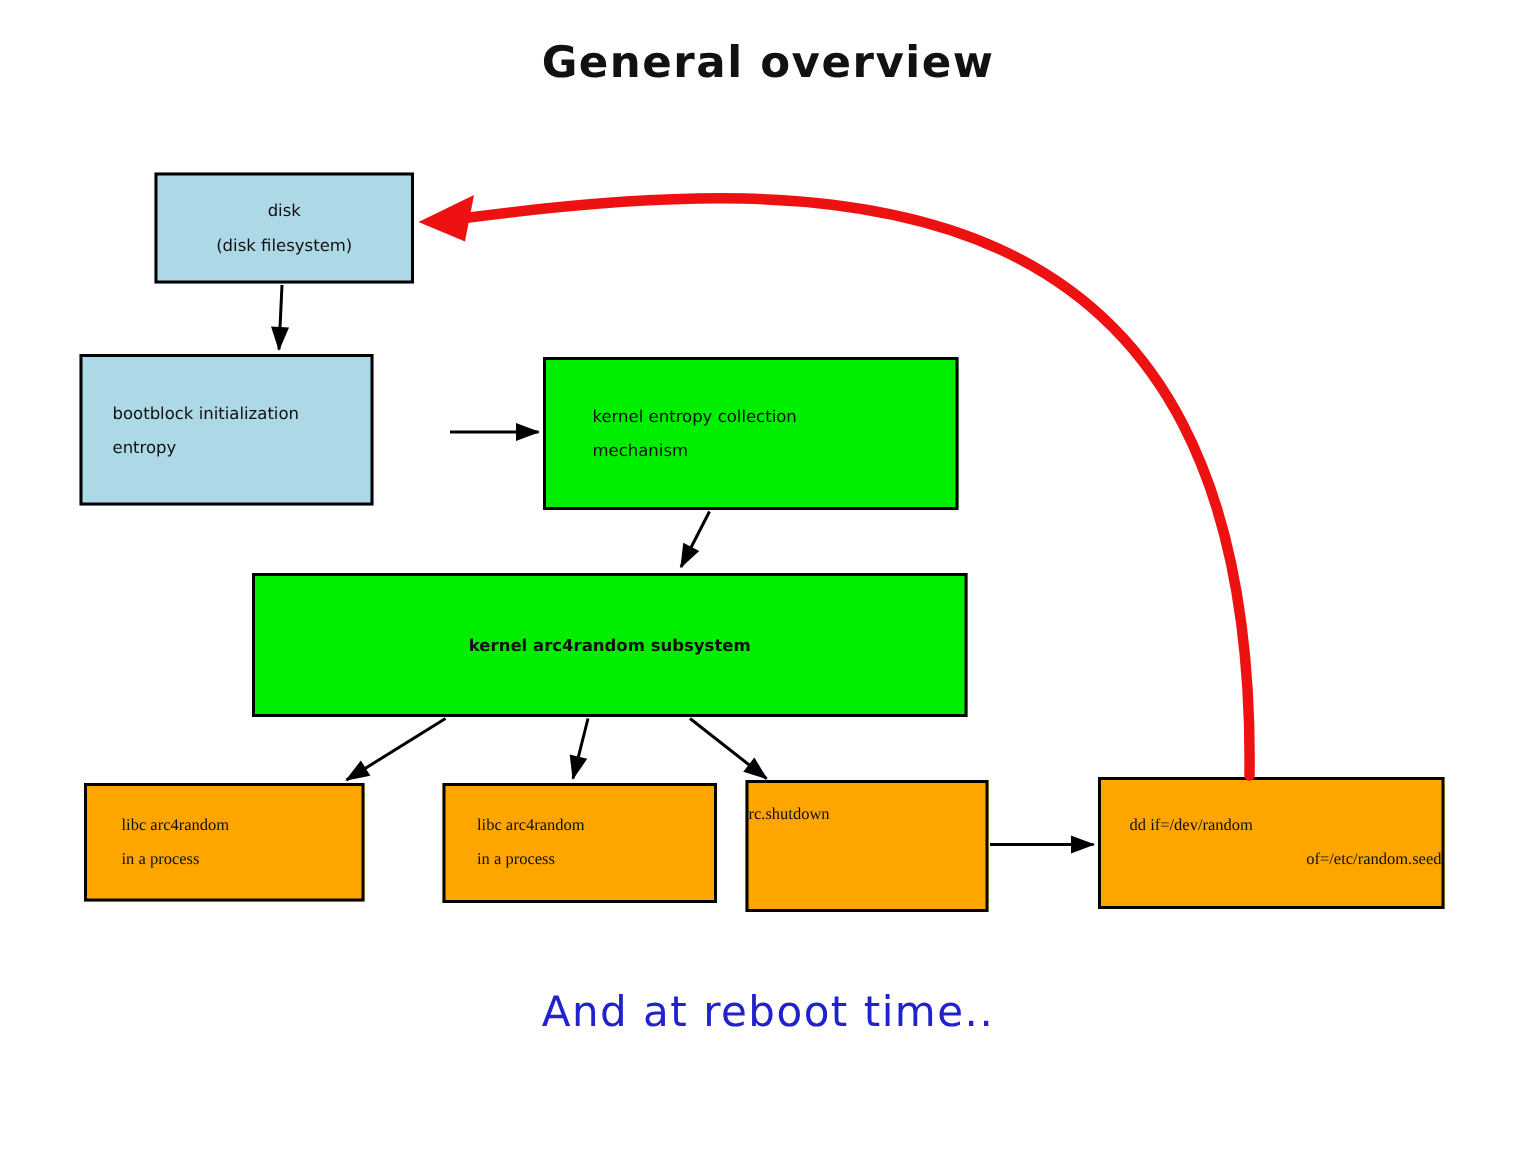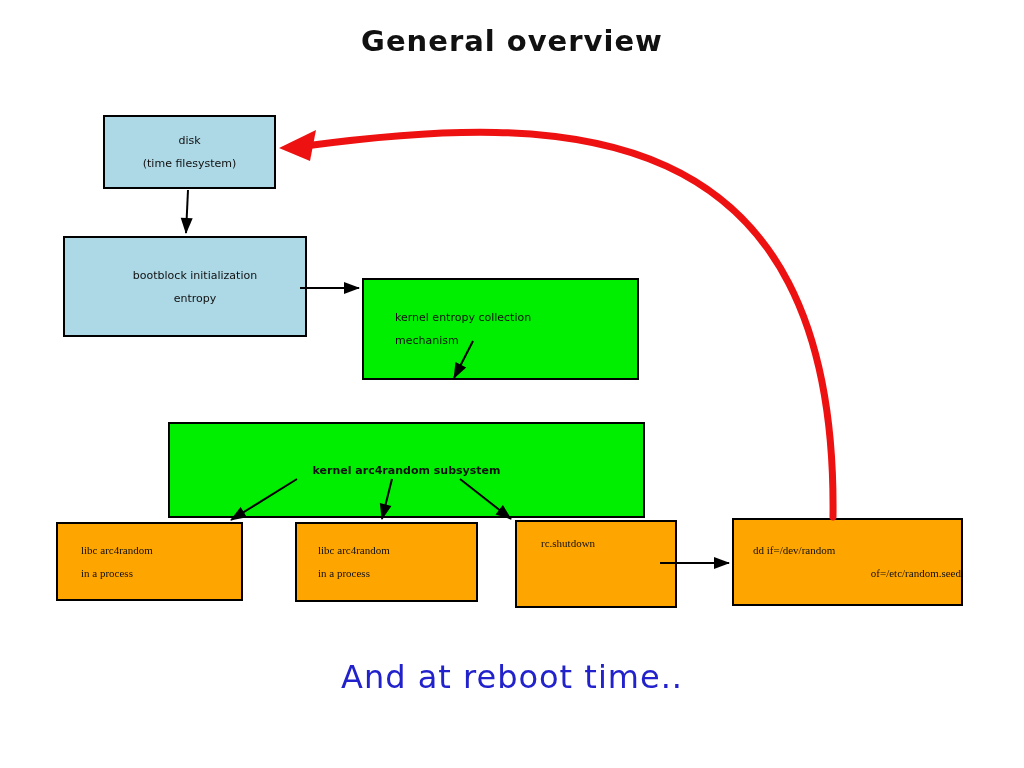--- a/index.html
+++ b/index.html
@@ -25,47 +25,47 @@
     font-weight: 700;
     letter-spacing: 1px;
     color: #111111;
   }
   .footer-note {
     position: absolute;
     left: 0;
     top: 658px;
     width: 1024px;
     text-align: center;
-    font-size: 32px;
+    font-size: 28px;
     color: var(--footer_blue, #2222cc);
     letter-spacing: 1px;
   }
   .node {
     position: absolute;
     box-sizing: border-box;
     border: 2px solid #000000;
     font-size: 11px;
     line-height: 23px;
     color: #101010;
     display: flex;
     flex-direction: column;
     justify-content: center;
   }
   .node .line { display: block; }
   .blue   { background: var(--box_blue, #add8e6); }
-  .green  { background: var(--box_green, #00ee00); margin-top: 40px; }
+  .green  { background: var(--box_green, #00ee00); }
   .orange { background: var(--box_orange, #ffa500); font-family: Liberation Serif, serif; }
 
   .node-disk      { left:103px; top:115px; width:173px; height:74px; text-align:center; }
-  .node-bootblock { left:63px;  top:236px; width:244px; height:101px; padding-left:20px;text-align:center; }
+  .node-bootblock { left:53px;  top:236px; width:196px; height:101px; padding-left:20px; }
   .node-entropy   { left:362px; top:238px; width:277px; height:102px; padding-left:31px; }
   .node-subsystem { left:168px; top:382px; width:477px; height:96px; text-align:center;font-weight:bold; }
   .node-libc1     { left:56px;  top:522px; width:187px; height:79px; padding-left:23px; }
   .node-libc2     { left:295px; top:522px; width:183px; height:80px; padding-left:21px; }
-  .node-rc        { left:515px; top:520px; width:162px; height:88px; justify-content:flex-start; padding:10px 0 0 24px; }
+  .node-rc        { left:497px; top:520px; width:162px; height:88px; justify-content:flex-start; padding:10px 0 0 0; }
   .node-dd        { left:732px; top:518px; width:231px; height:88px; padding-left:19px; }
   .node-dd .line2 { margin-left: 23px; text-align: right; }
 
   #arrow-layer {
     position: absolute;
     left: 0; top: 0;
     width: 1024px; height: 768px;
     pointer-events: none;
   }
   #arrow-layer .black-line {
@@ -86,21 +86,21 @@
 </style>
 </head>
 <body>
 
 <div id="slide">
 
   <div class="slide-title">General overview</div>
 
   <div class="node blue node-disk">
     <span class="line line1">disk</span>
-    <span class="line line2">(time filesystem)</span>
+    <span class="line line2">(disk filesystem)</span>
   </div>
 
   <div class="node blue node-bootblock">
     <span class="line line1">bootblock initialization</span>
     <span class="line line2">entropy</span>
   </div>
 
   <div class="node green node-entropy">
     <span class="line line1">kernel entropy collection</span>
     <span class="line line2">mechanism</span>

